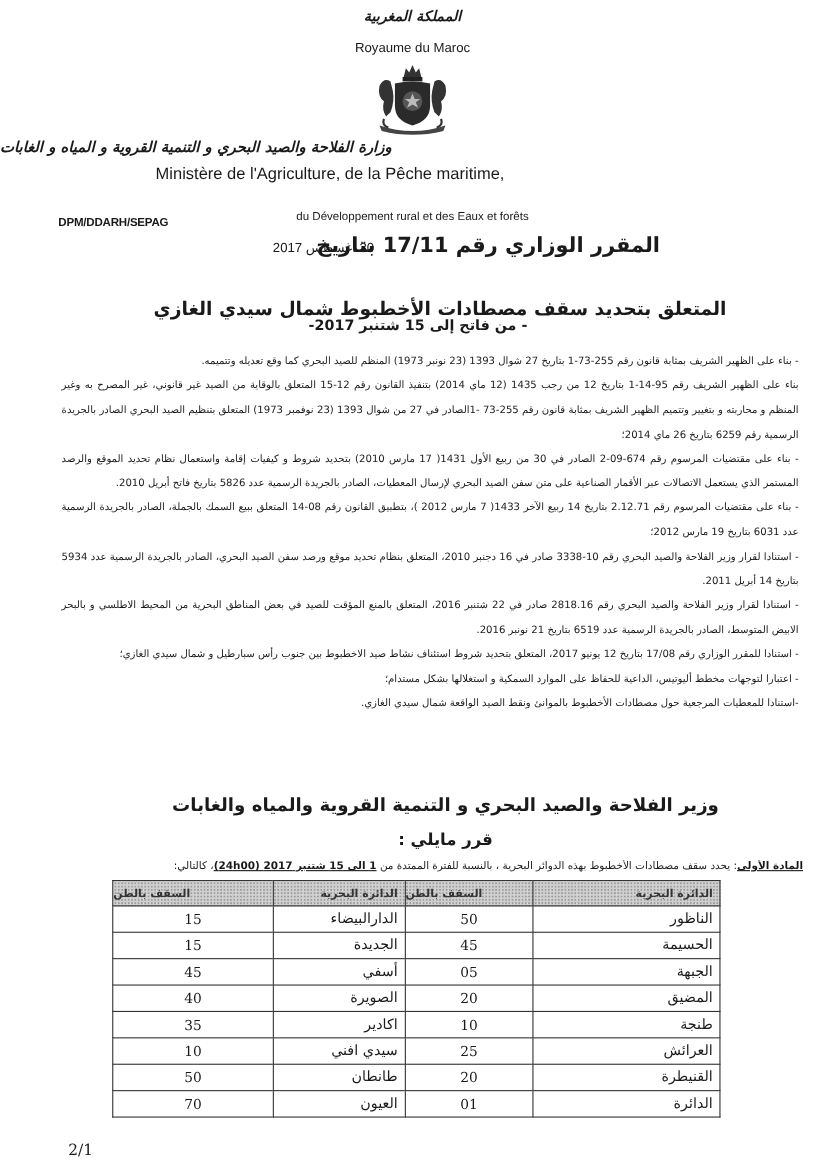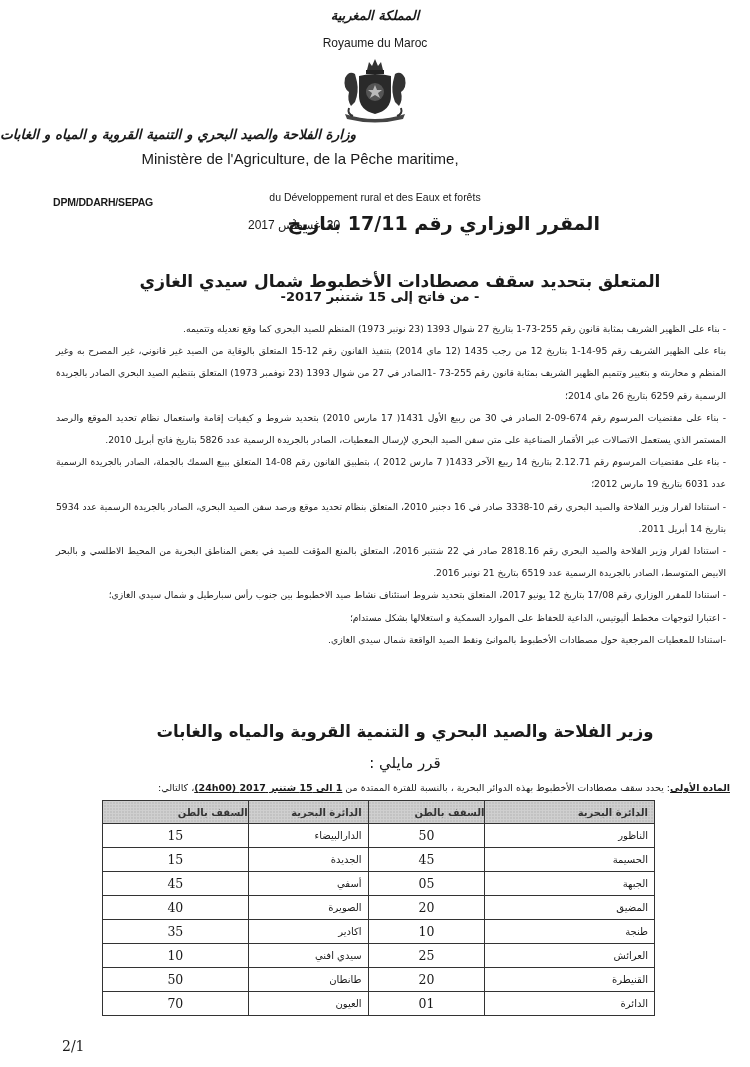--- a/index.html
+++ b/index.html
@@ -32,36 +32,36 @@
   .period-title { position: absolute; top: 289px; left: 0; width: 750px; text-align: center; direction: rtl;
     font-family: "DejaVu Sans", sans-serif; font-weight: bold; font-size: 13px; padding-left: 10px; }
 
   .preamble { position: absolute; top: 318px; left: 56px; width: 670px; direction: rtl; text-align: justify;
     font-family: "DejaVu Sans", sans-serif; font-size: 9.2px; line-height: 22.2px; }
   .preamble p { margin: 0; }
 
   .minister { position: absolute; top: 722px; left: 0; width: 750px; text-align: center; direction: rtl;
     font-family: "DejaVu Sans", sans-serif; font-weight: bold; font-size: 16.5px; padding-left: 60px; }
   .decides { position: absolute; top: 754px; left: 0; width: 750px; text-align: center; direction: rtl;
-    font-family: "DejaVu Sans", sans-serif; font-weight: normal; font-size: 15px; padding-left: 60px; }
+    font-family: "DejaVu Sans", sans-serif; font-weight: bold; font-size: 15px; padding-left: 60px; }
   .article-1 { position: absolute; top: 782px; left: 100px; width: 630px; direction: rtl;
     font-family: "DejaVu Sans", sans-serif; font-size: 9.5px; white-space: nowrap; overflow: hidden; }
   .article-1 .u { text-decoration: underline; font-weight: bold; }
   .article-1 .ub { text-decoration: underline; font-weight: bold; margin-top: 36px; }
 
   table.quota { position: absolute; top: 800px; left: 102px; width: 553px; border-collapse: collapse;
     direction: rtl; font-size: 11.5px; }
   table.quota th { height: 23px; border: 1px solid #333; font-weight: bold; font-size: 10px; color: #333;
     background-color: #cfcfcf;
     background-image: radial-gradient(#9a9a9a 0.6px, transparent 0.7px), radial-gradient(#eeeeee 0.6px, transparent 0.7px);
     background-size: 3px 3px, 4px 4px; background-position: 0 0, 1px 2px; }
   table.quota th.region { text-align: right; padding-right: 6px; }
-  table.quota th.quota-h { text-align: right; }
+  table.quota th.quota-h { text-align: left; }
   table.quota td { height: 24px; border: 1px solid #333; }
-  table.quota td.region { text-align: right; padding-right: 6px; font-family: "DejaVu Sans", sans-serif; font-size: 10px; }
+  table.quota td.region { text-align: right; padding-right: 6px; font-family: "DejaVu Sans", sans-serif; font-size: 13px; }
   table.quota td.val { text-align: center; font-family: "DejaVu Serif", serif; font-size: 12.5px; margin-left: 44px; }
   col.c-region-r { width: 170px; }
   col.c-val-r { width: 117px; }
   col.c-region-l { width: 120px; }
   col.c-val-l { width: 146px; }
 
   .page-num { position: absolute; top: 1038px; left: 62px; font-family: "DejaVu Serif", serif; font-size: 14px; }
 </style>
 </head>
 <body>

